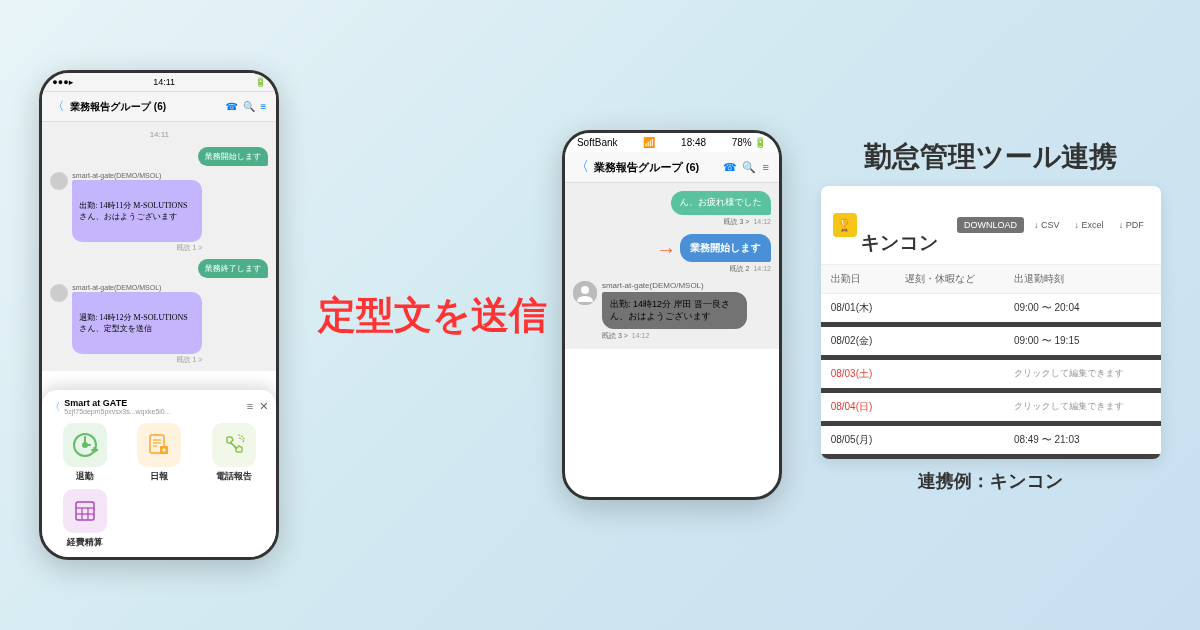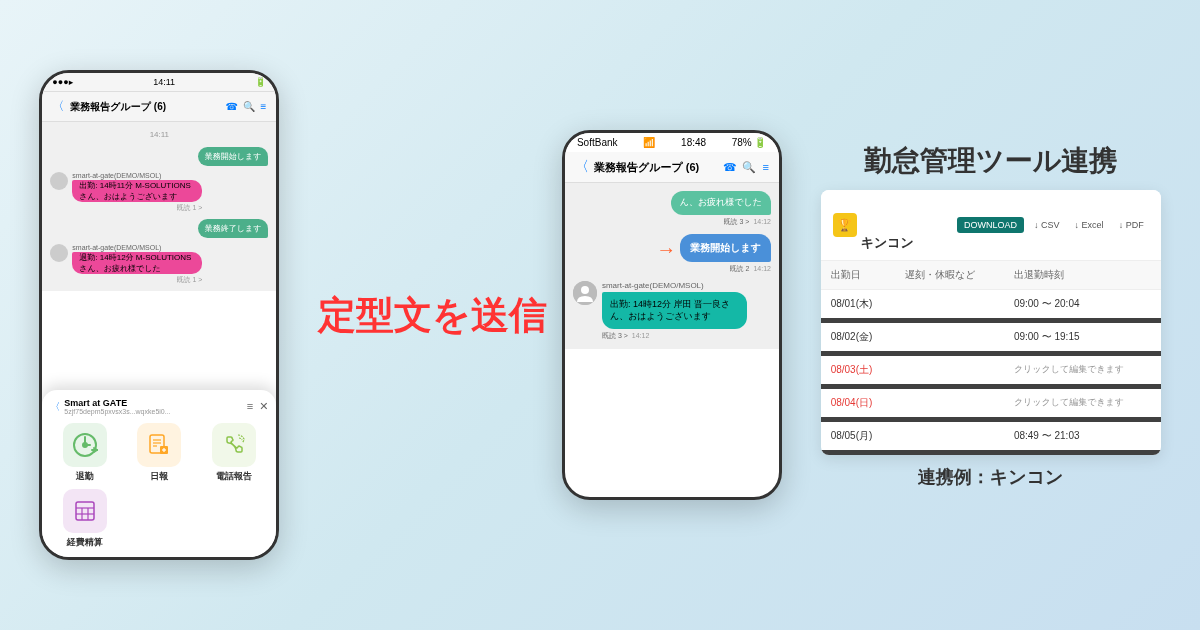--- a/index.html
+++ b/index.html
@@ -92,25 +92,26 @@
 
     .msg-left-content {
       display: flex;
       flex-direction: column;
       gap: 1px;
     }
 
     .msg-sender { font-size: 7px; color: #666; }
 
     .msg-left {
-      background: #ec4899;
+      background: #c4b5fd;
       font-size: 8px;
-      padding: 0 7px;
+      padding: 20px 7px;
       border-radius: 2px 10px 10px 10px;
       max-width: 130px;
+      font-family: Liberation Serif, serif;
     }
 
     .msg-meta { font-size: 7px; color: #999; text-align: right; }
 
     .time-label {
       text-align: center;
       font-size: 8px;
       color: #999;
       margin: 2px 0;
     }
@@ -288,21 +289,21 @@
 
     .msg-content-mid {
       display: flex;
       flex-direction: column;
       gap: 2px;
     }
 
     .msg-sender-mid { font-size: 8px; color: #666; }
 
     .msg-bubble-mid {
-      background: #14b8a6;
+      background: #737373;
       font-size: 9px;
       padding: 6px 8px;
       border-radius: 2px 12px 12px 12px;
       max-width: 145px;
       line-height: 1.4;
     }
 
     .msg-meta-row {
       display: flex;
       align-items: center;
@@ -356,34 +357,34 @@
       border-radius: 4px;
       width: 24px;
       height: 24px;
       display: flex;
       align-items: center;
       justify-content: center;
       font-size: 12px;
     }
 
     .kinkon-logo-text {
-      font-size: 13px;
+      font-size: 19px;
       font-weight: bold;
       color: #333;
       margin-top: 36px;
     }
 
     .kinkon-actions {
       display: flex;
       gap: 5px;
       margin-left: auto;
     }
 
     .btn-download {
-      background: #0f766e;
+      background: #737373;
       color: white;
       font-size: 9px;
       padding: 3px 7px;
       border-radius: 3px;
       border: none;
       cursor: pointer;
     }
 
     .btn-csv, .btn-excel, .btn-pdf {
       background: none;
@@ -463,21 +464,21 @@
           <span class="msg-sender">smart-at-gate(DEMO/MSOL)</span>
           <div class="msg-left">出勤: 14時11分 M-SOLUTIONSさん、おはようございます</div>
           <span class="msg-meta">既読 1 &gt;</span>
         </div>
       </div>
       <div class="msg-right">業務終了します</div>
       <div class="msg-left-row">
         <div class="msg-avatar"></div>
         <div class="msg-left-content">
           <span class="msg-sender">smart-at-gate(DEMO/MSOL)</span>
-          <div class="msg-left">退勤: 14時12分 M-SOLUTIONSさん、お疲れ様でした</div>
+          <div class="msg-left">退勤: 14時12分 M-SOLUTIONSさん、定型文を送信</div>
           <span class="msg-meta">既読 1 &gt;</span>
         </div>
       </div>
     </div>
 
     <div class="drawer">
       <div class="drawer-header">
         <div class="drawer-title-row">
           <span class="drawer-back">〈</span>
           <div>

